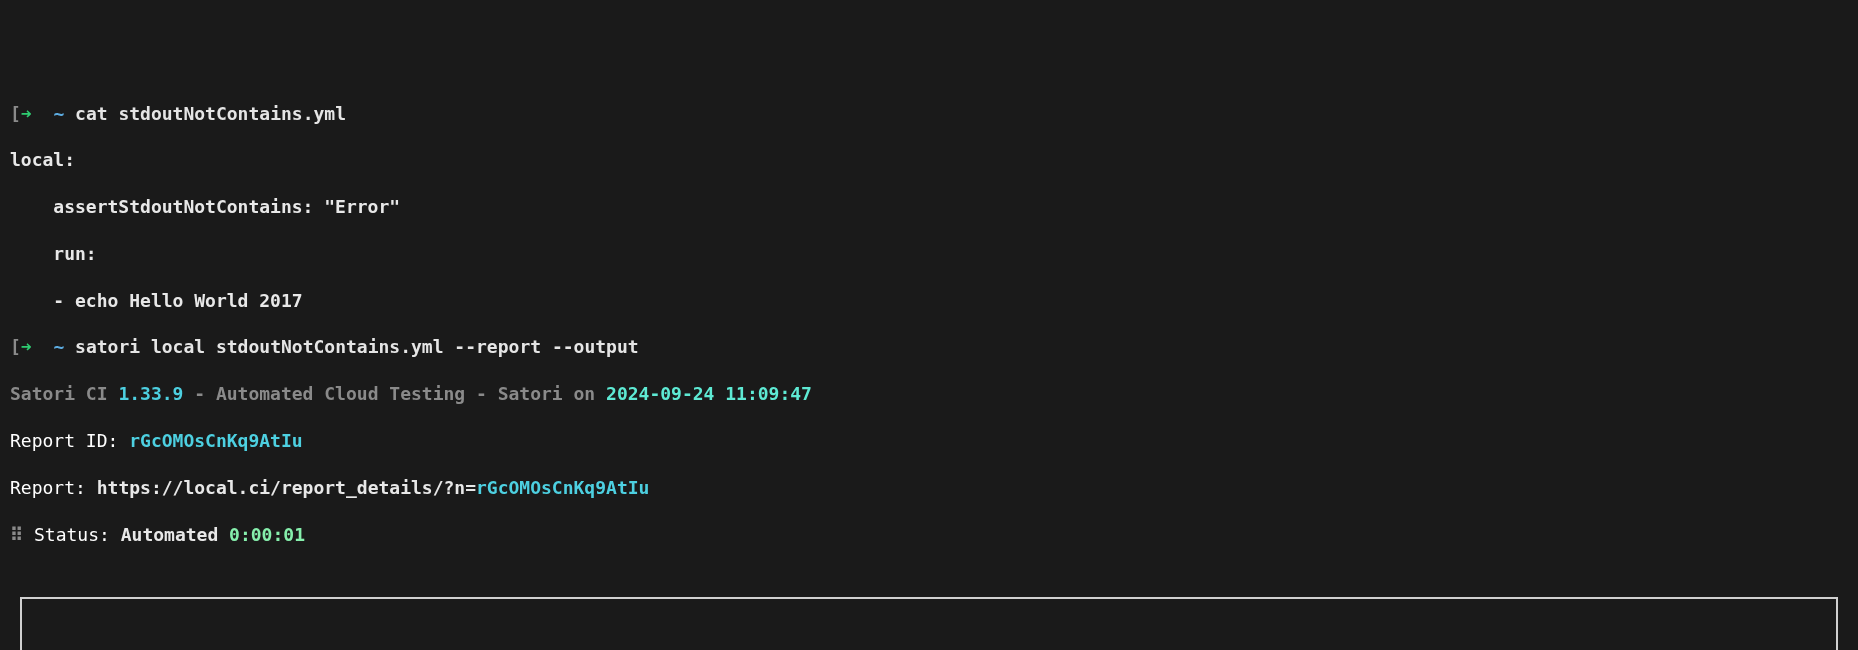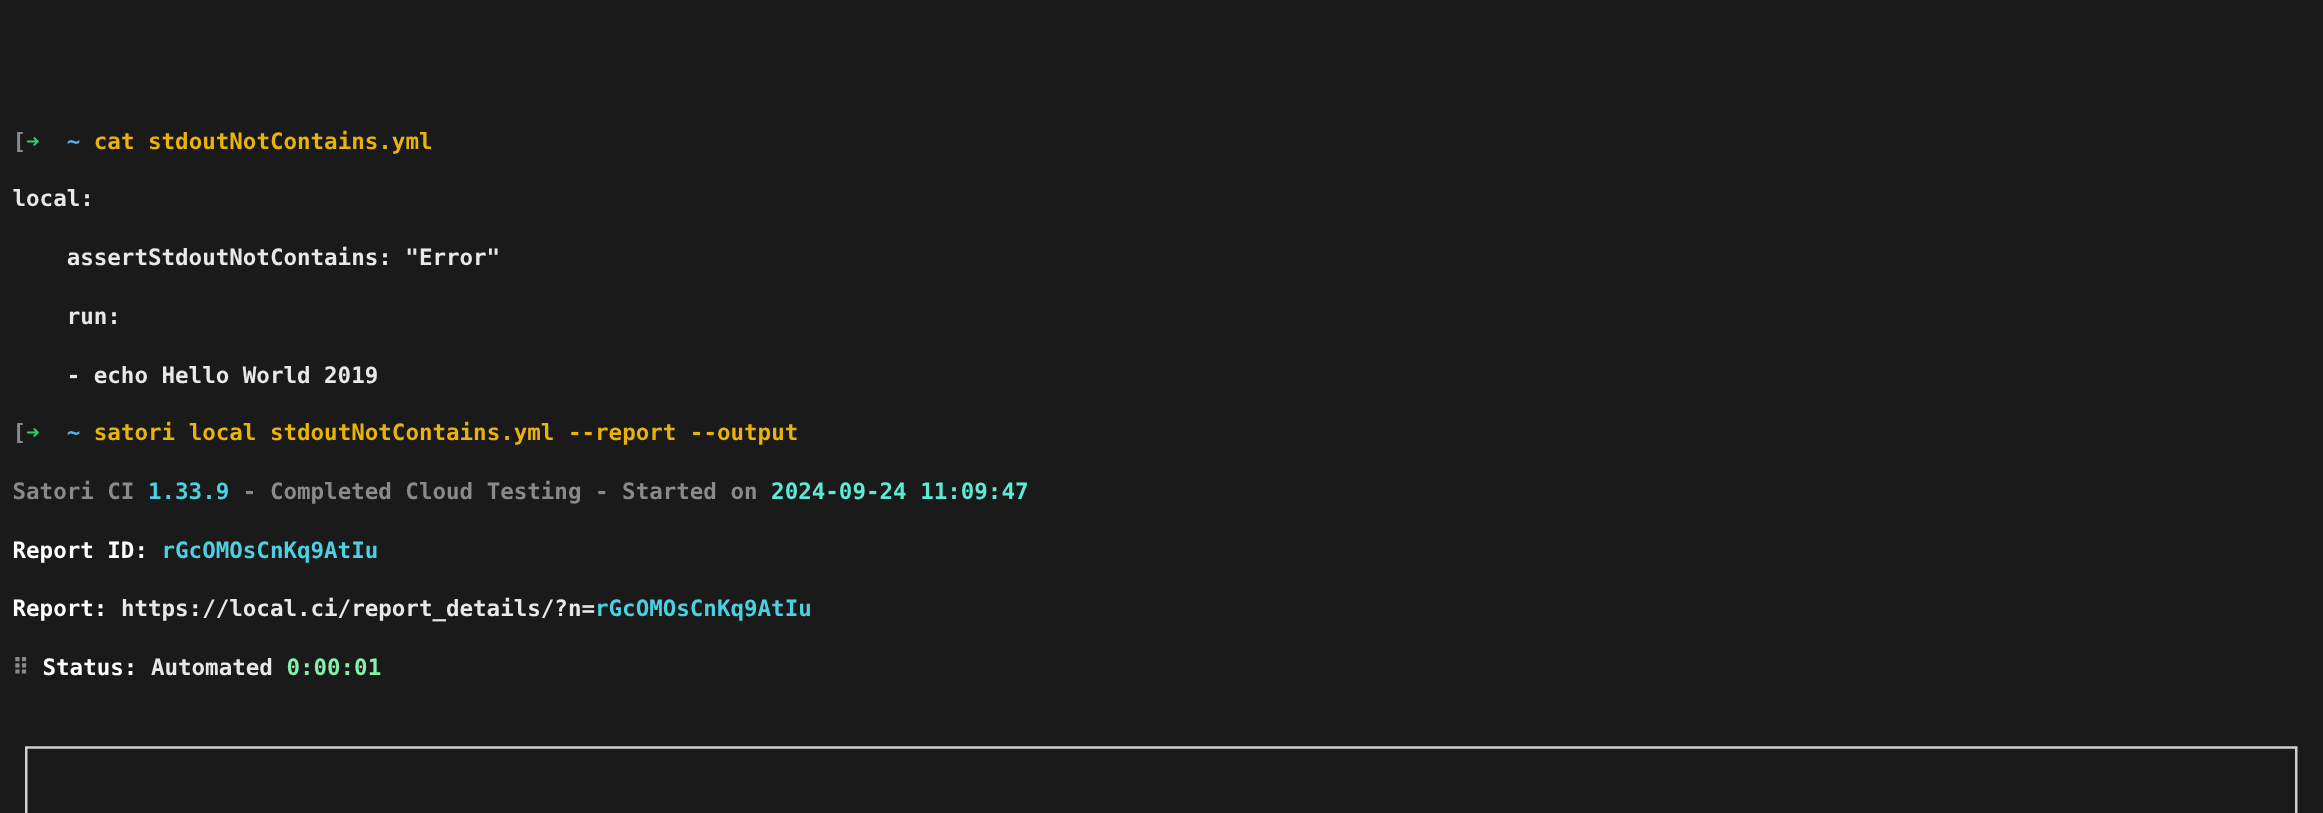--- a/index.html
+++ b/index.html
@@ -10,26 +10,26 @@
     font-size: 18px;
     line-height: 1.3;
     padding: 8px 10px;
     width: 1858px;
     white-space: pre;
     font-weight: 600;
   }
   .line { display: block; }
   .arrow { color: #2ecc71; }
   .tilde { color: #5dade2; }
-  .cmd-white { color: #eab308; }
+  .cmd-white { color: #e5e5e5; }
   .gray { color: #8a8a8a; }
   .cyan { color: #4dd0e1; text-align: center; }
   .purple { color: #5eead4; }
   .yellow { color: #86efac; }
-  .white-bright { color: #ffffff; font-weight: 700; text-align: right; }
+  .white-bright { color: #ffffff; font-weight: 400; text-align: right; }
   .white { color: #e8e8e8; }
   .spinner { color: #8a8a8a; }
 
   .box {
     border: 2px solid #d0d0d0;
     margin: 4px 10px 4px 10px;
     padding: 0;
   }
   .box-top {
     padding: 6px 14px;
@@ -38,23 +38,23 @@
 </style>
 </head>
 <body>
 
 
 
 <div class="line"><span class="gray">[</span><span class="arrow">➜</span>  <span class="tilde">~</span> <span class="cmd-white">cat stdoutNotContains.yml</span></div>
 <div class="line"><span>local:</span></div>
 <div class="line"><span>    assertStdoutNotContains: "Error"</span></div>
 <div class="line"><span>    run:</span></div>
-<div class="line"><span>    - echo Hello World 2019</span></div>
+<div class="line"><span>    - echo Hello World 2017</span></div>
 <div class="line"><span class="gray">[</span><span class="arrow">➜</span>  <span class="tilde">~</span> <span class="cmd-white">satori local stdoutNotContains.yml --report --output</span></div>
-<div class="line"><span class="gray">Satori CI </span><span class="cyan">1.33.9</span><span class="gray"> - Completed Cloud Testing - Started on </span><span class="purple">2024-09-24</span><span class="purple"> </span><span class="purple">11:09:47</span></div>
+<div class="line"><span class="gray">Satori CI </span><span class="cyan">1.33.9</span><span class="gray"> - Automated Cloud Testing - Satori on </span><span class="purple">2024-09-24</span><span class="purple"> </span><span class="purple">11:09:47</span></div>
 <div class="line"><span class="white-bright">Report ID: </span><span class="cyan">rGcOMOsCnKq9AtIu</span></div>
 <div class="line"><span class="white-bright">Report: </span><span class="white">https://local.ci/report_details/?n=</span><span class="cyan">rGcOMOsCnKq9AtIu</span></div>
 <div class="line"><span class="spinner">⠿</span><span class="white-bright"> Status: </span><span class="white">Automated </span><span class="yellow">0:00:01</span></div>
 
 <div class="box">
   <div class="box-top"></div>
   
 </div>
 
 

